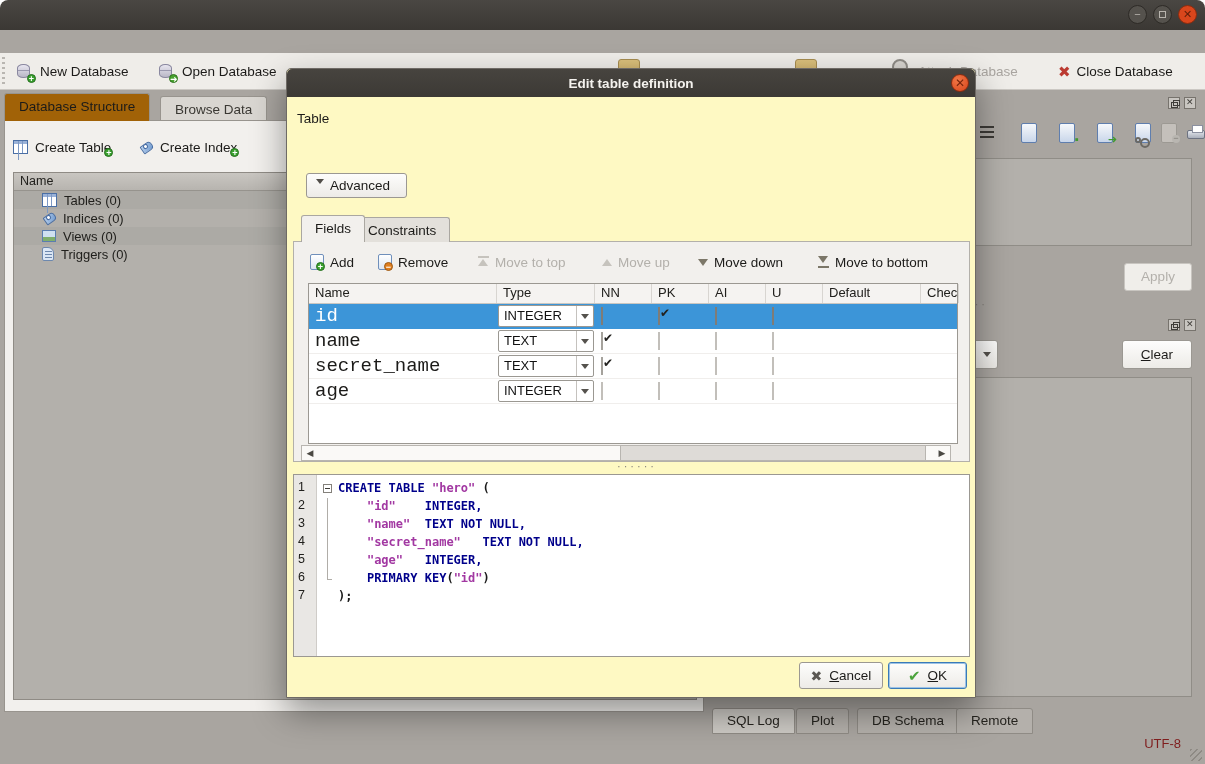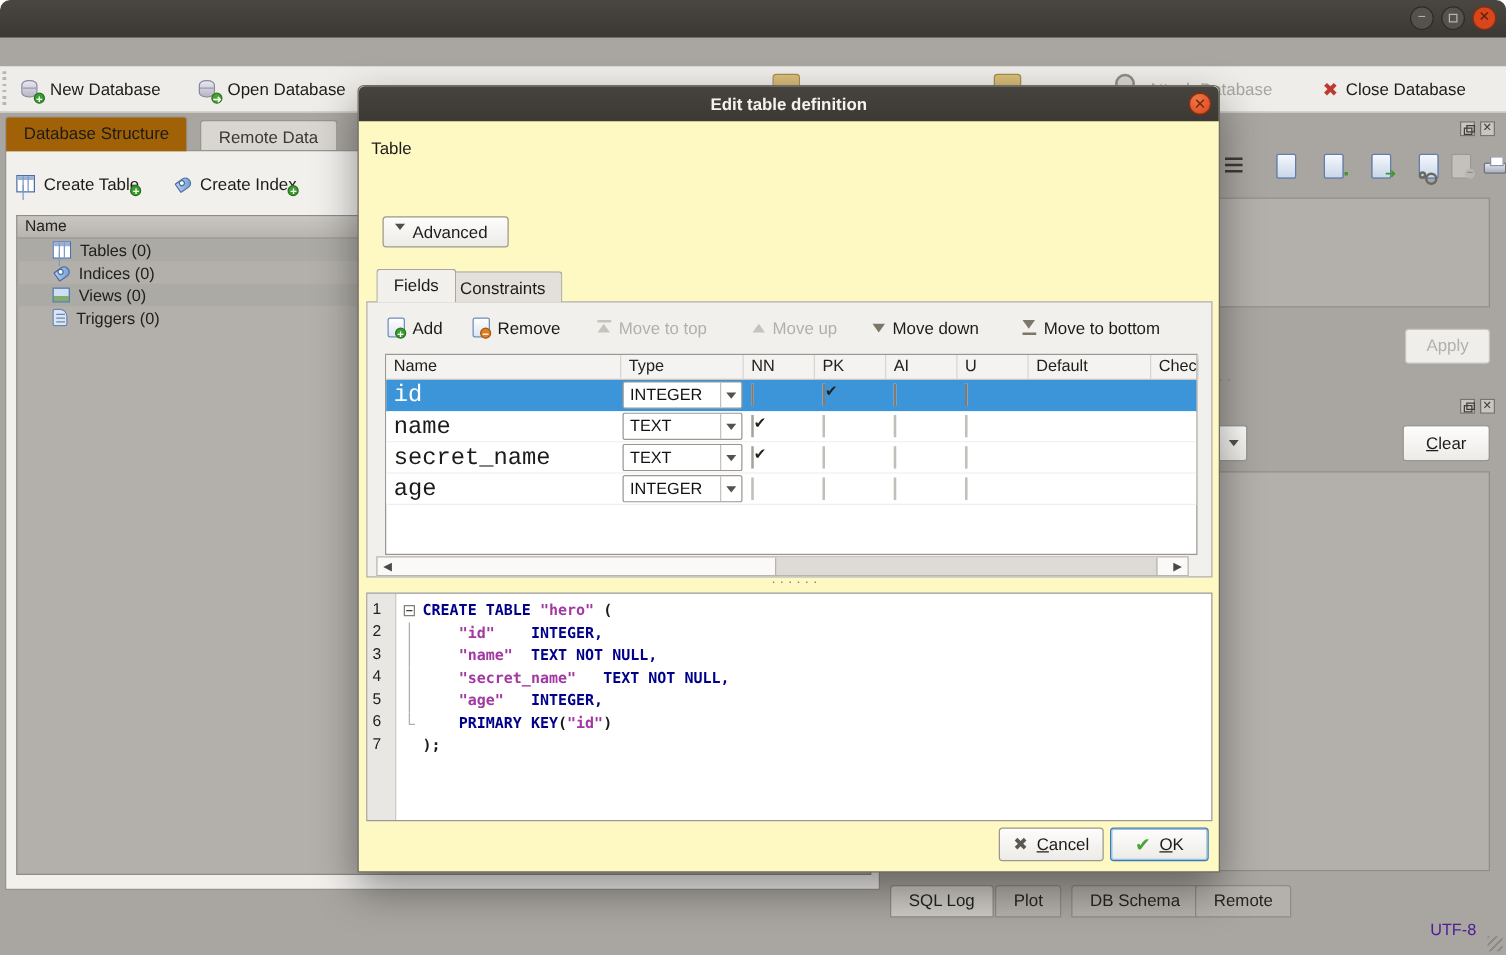--- a/index.html
+++ b/index.html
@@ -98,21 +98,21 @@
 
   .combo-shell { position:absolute; background:linear-gradient(#fdfdfc,#eceae6); border:1px solid #9b9892; border-radius:3px; }
   .combo-shell .arr { position:absolute; right:6px; top:50%; margin-top:-3px; width:0; height:0; border:4px solid transparent; border-top:5px solid #55524d; }
 
   .dots-h { position:absolute; color:#85817b; font-size:11px; letter-spacing:3px; }
 
   
   .bottom-tab { position:absolute; top:708px; height:26px; line-height:24px; font-size:13.5px; padding:0 14px;
     border:1px solid #8f8b85; border-radius:3px 3px 0 0; background:#b4b0ab; color:#26241f; }
   .bottom-tab.active { background:#cdcac5; }
-  .statusbar-enc { position:absolute; right:24px; top:736px; font-size:13px; color:#4c1d95; }
+  .statusbar-enc { position:absolute; right:24px; top:736px; font-size:13px; color:#7f1d1d; }
   .grip { position:absolute; right:3px; bottom:3px; width:12px; height:12px;
     background:repeating-linear-gradient(135deg,#8e8a84 0 1.5px, transparent 1.5px 4.5px); }
 
   
   .dialog { position:absolute; left:258px; top:68px; width:690px; height:630px; z-index:50;
     background:#fef9c3; border:1px solid #6e6a65; border-radius:5px 5px 0 0;
     box-shadow:0 14px 34px rgba(0,0,0,.4);margin-left:28px; }
   .dlg-title { position:absolute; left:0; top:0; width:100%; height:28px; background:linear-gradient(#47443f,#3c3935);
     border-radius:5px 5px 0 0; display:flex; align-items:center; justify-content:center; }
   .dlg-title span { color:#f4f2ee; font-size:13.5px; font-weight:bold; }
@@ -224,21 +224,21 @@
     <div class="tb-btn disabled" style="left:912px;">
       <span>Attach Database</span>
     </div>
     <div class="tb-btn" style="left:1052px;">
       <span class="x-red">✖</span>
       <span>Close Database</span>
     </div>
   </div>
 
   <div class="main-tab active" style="left:4px; top:93px;">Database Structure</div>
-  <div class="main-tab inactive" style="left:160px; top:96px;">Remote Data</div>
+  <div class="main-tab inactive" style="left:160px; top:96px;">Browse Data</div>
 
   <div class="structure-panel">
     <div class="cr-btn" style="left:8px;">
       <span class="grid-ic"></span>
       <span>Create Table</span>
       <span class="badge green" style="position:relative; left:-14px; top:5px;">+</span>
     </div>
     <div class="cr-btn" style="left:134px;">
       <span class="tag-ic"></span>
       <span>Create Index</span>

